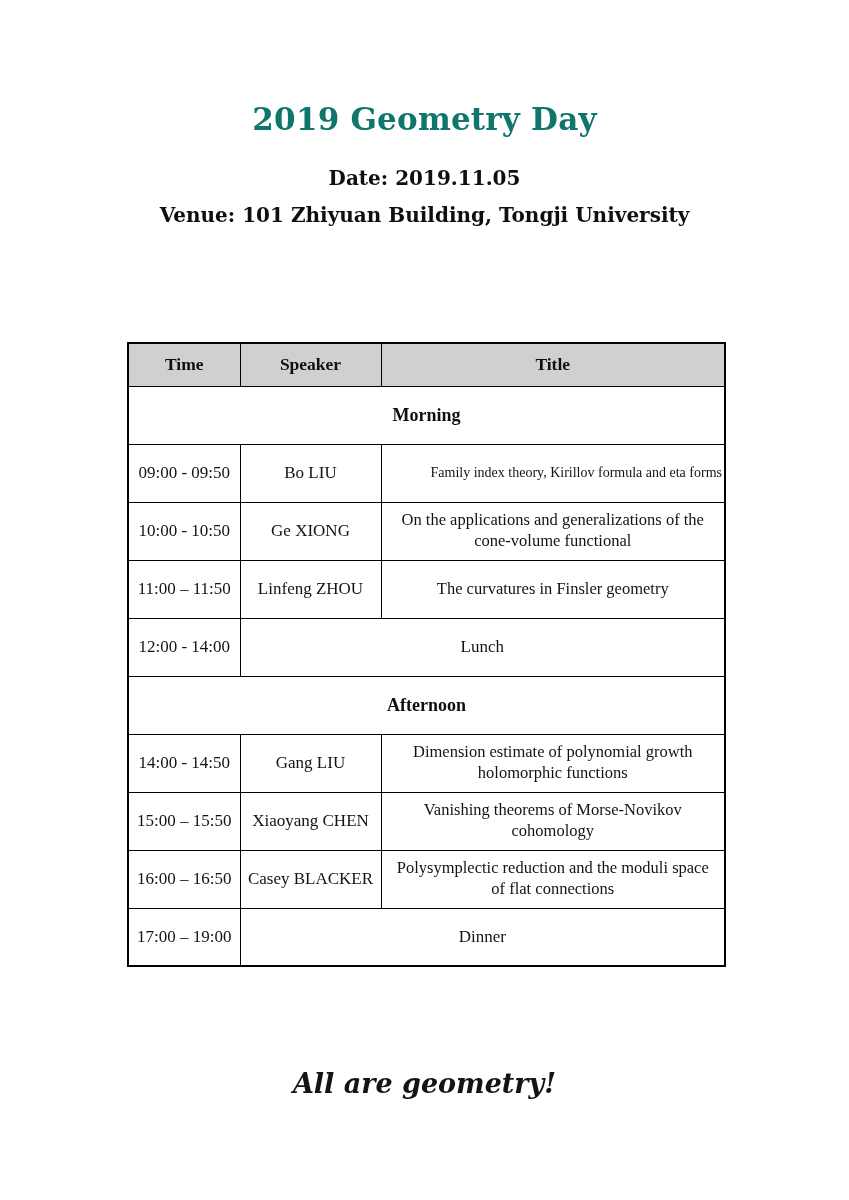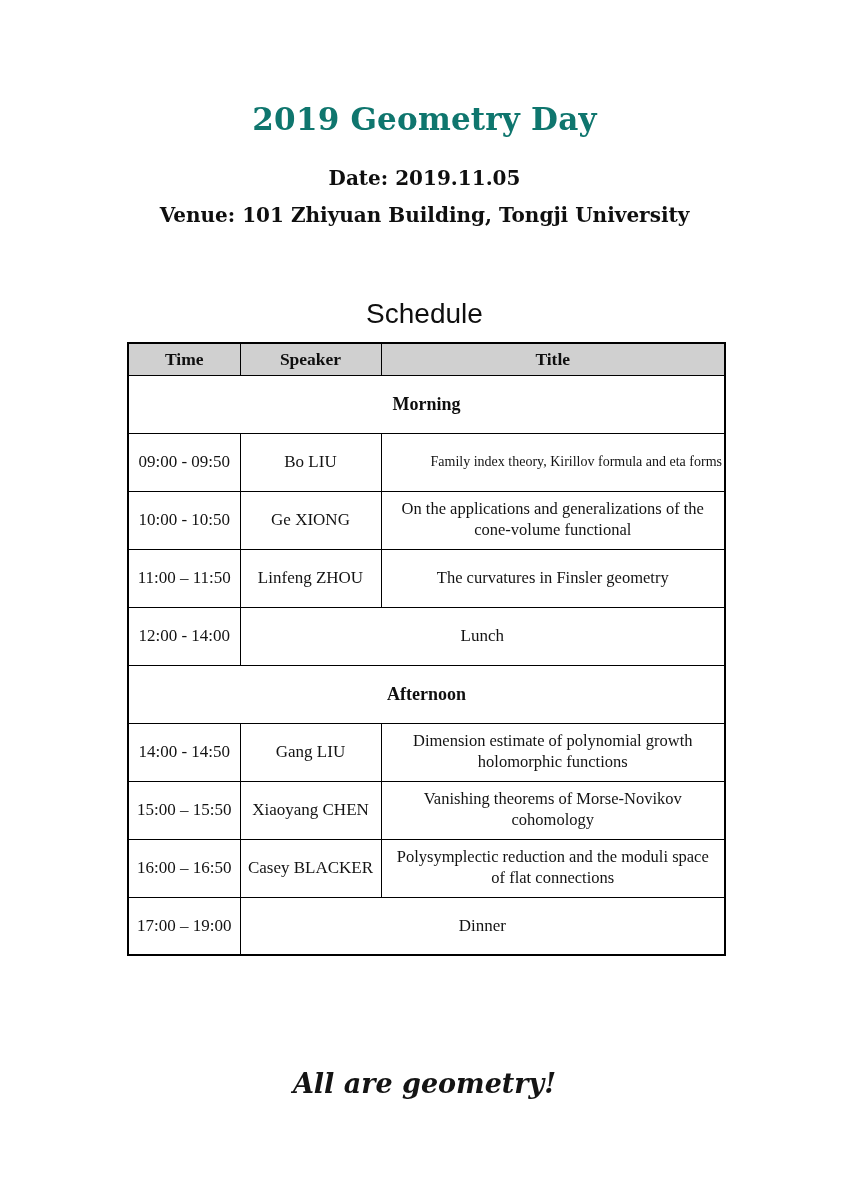--- a/index.html
+++ b/index.html
@@ -77,21 +77,21 @@
   .schedule-table col.c-speaker { width: 141px; }
   .schedule-table col.c-title   { width: 344px; }
 
   .schedule-table th,
   .schedule-table td {
     border: 1.5px solid #000;
     vertical-align: middle;
     text-align: center;
   }
 
-  .schedule-table thead tr { height: 32px; padding-left: 19px; }
+  .schedule-table thead tr { height: 43px; padding-left: 19px; }
   .schedule-table tbody tr { height: 58px; }
 
   .schedule-table th {
     background: #d0d0d0;
     font-weight: bold;
     font-size: 17.5px;
     color: #0f0f0f;
   }
 
   .section-row td {
@@ -145,21 +145,20 @@
 <body>
 
 <div class="page">
 
   <div class="doc-title">2019 Geometry Day</div>
 
   <div class="doc-sub date">Date: 2019.11.05</div>
 
   <div class="doc-sub venue">Venue: 101 Zhiyuan Building, Tongji University</div>
 
-  <div class="schedule-heading">Schedule</div>
 
   <table class="schedule-table">
     <colgroup>
       <col class="c-time">
       <col class="c-speaker">
       <col class="c-title">
     </colgroup>
     <thead>
       <tr>
         <th>Time</th>

